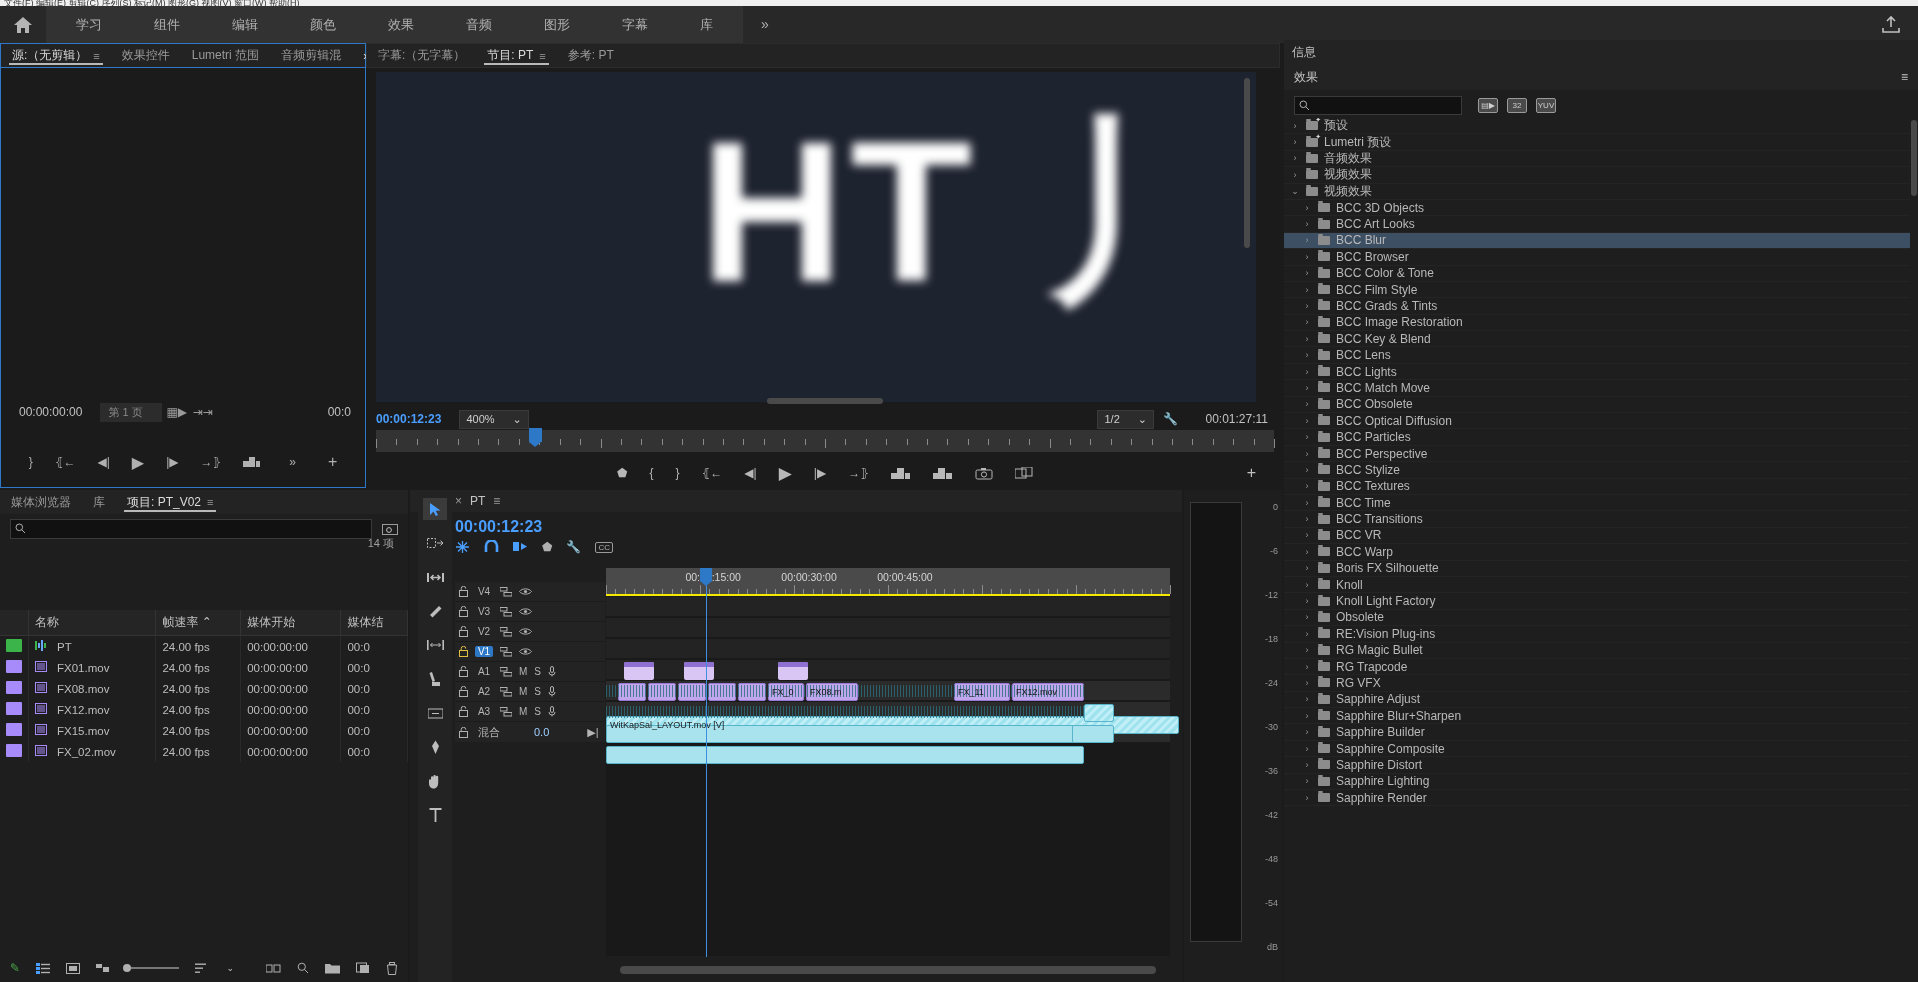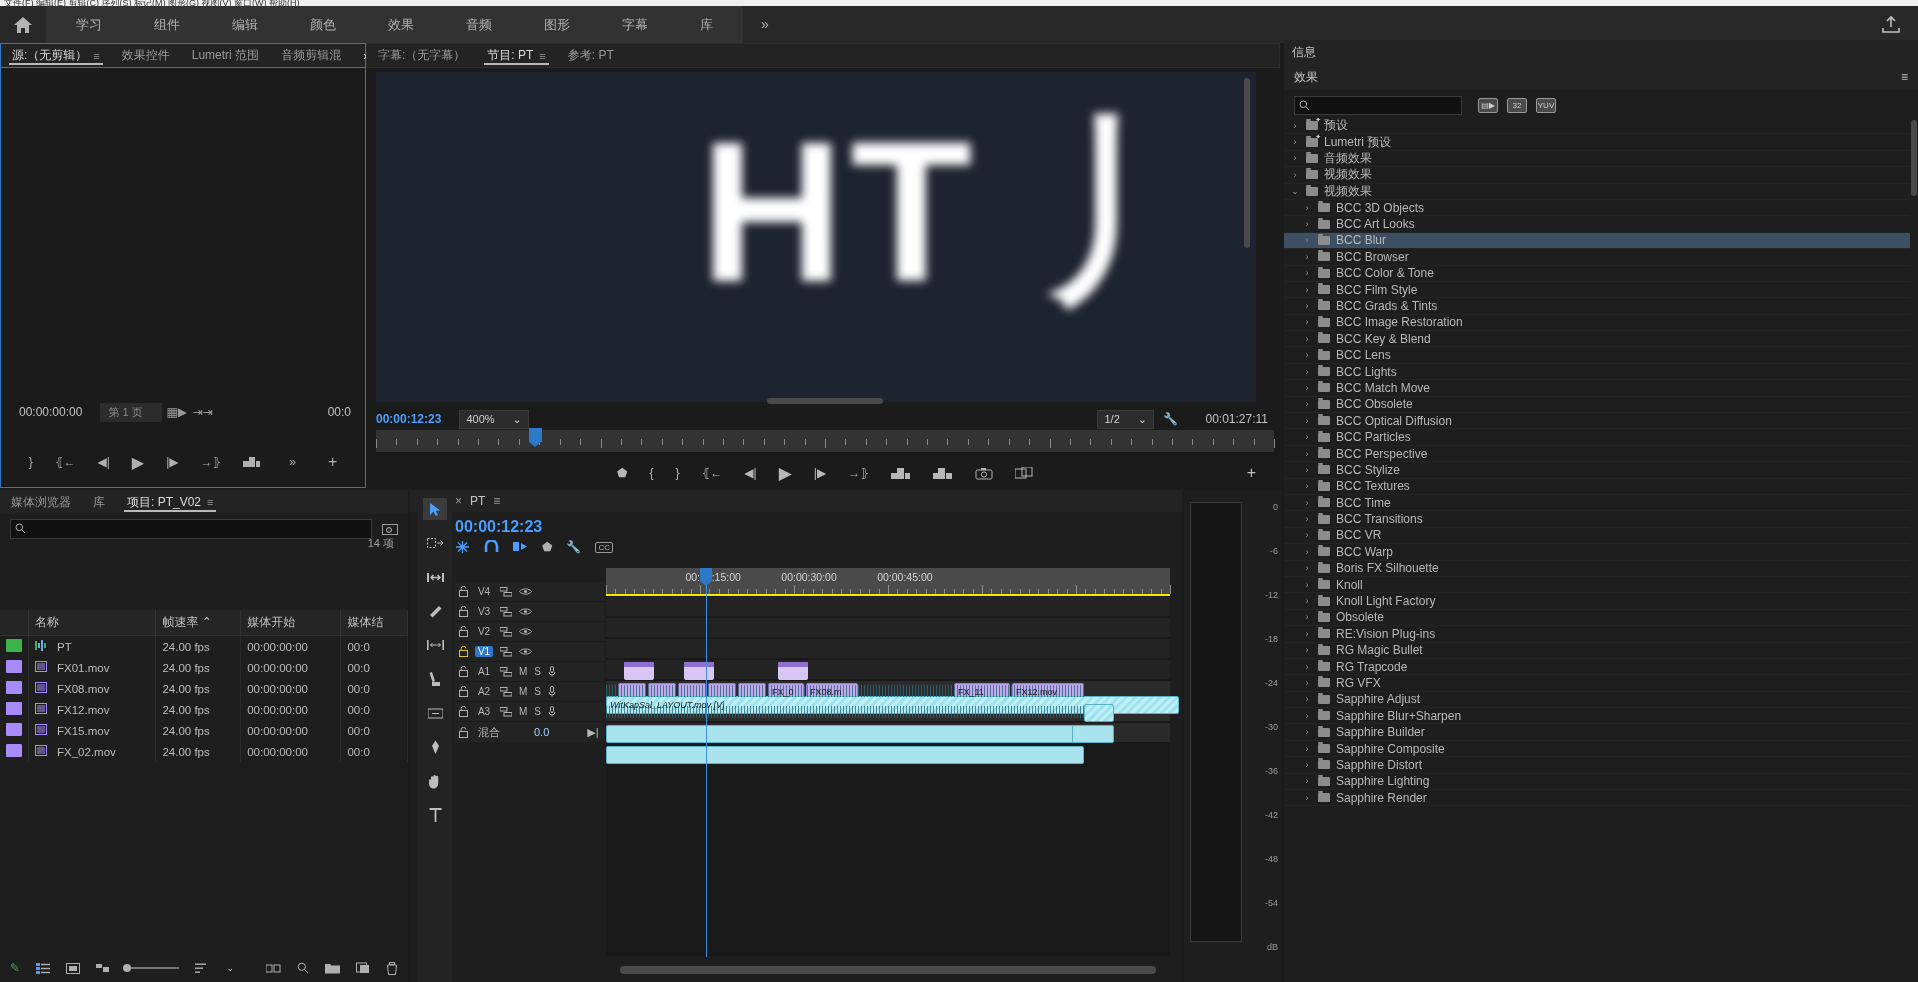--- a/index.html
+++ b/index.html
@@ -868,21 +868,21 @@
         </div>
         <div class="clip purple" style="left: 200px; width: 52px; top: 43px;">
           <span class="lab">FX08.m</span>
         </div>
         <div class="clip purple" style="left: 348px; width: 56px; top: 43px;">
           <span class="lab">FX_11</span>
         </div>
         <div class="clip purple" style="left: 406px; width: 72px; top: 43px;">
           <span class="lab">FX12.mov</span>
         </div>
-        <div class="clip cyanhatch" style="left: 0px; width: 573px; top: 56px; font-style: italic;">
+        <div class="clip cyanhatch" style="left: 0px; width: 573px; top: 76px;">
           <span class="lab">WitKapSal_LAYOUT.mov [V]</span>
         </div>
         <div class="clip cyanhatch" style="left: 478px; width: 30px; top: 64px;"></div>
         <div class="clip cyan" style="left: 0px; width: 478px; top: 85px;"></div>
         <div class="clip cyan" style="left: 466px; width: 42px; top: 85px;"></div>
         <div class="clip cyan" style="left: 0px; width: 478px; top: 106px;"></div>
         <div class="wave" style="position: absolute; left: 0px; width: 478px; top: 88px;"></div>
         <div class="wave" style="position: absolute; left: 0px; width: 478px; top: 109px;"></div>
       </div>
 

